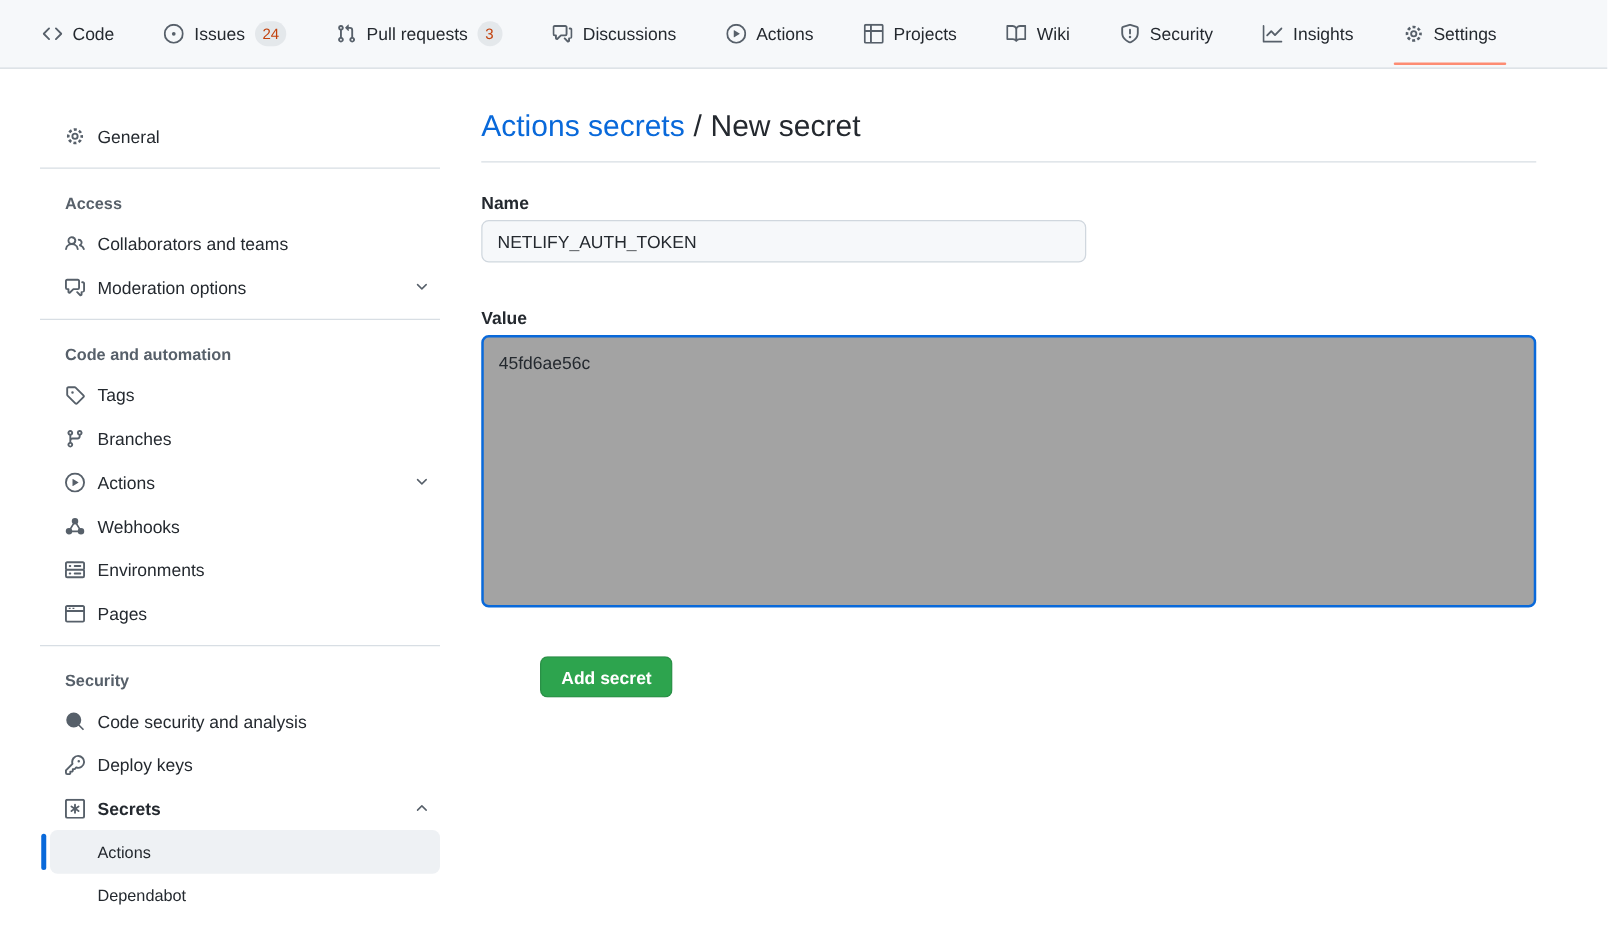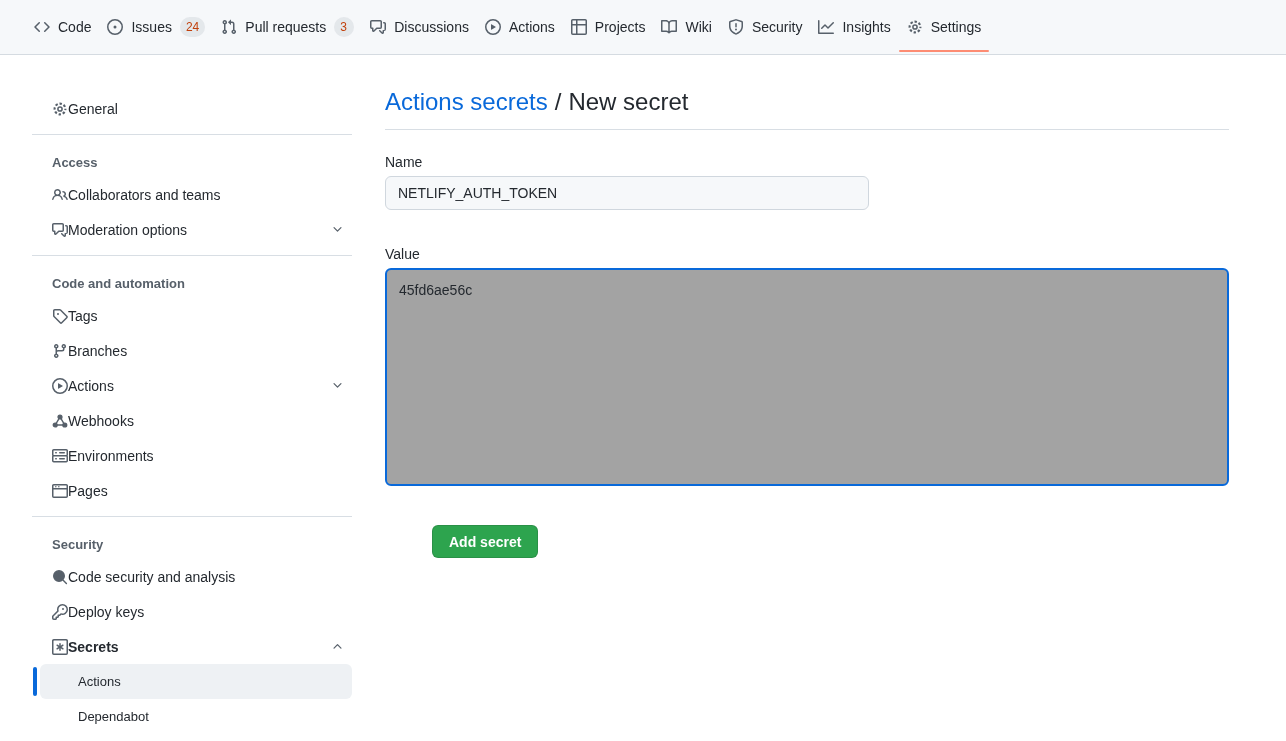--- a/index.html
+++ b/index.html
@@ -7,21 +7,21 @@
   body {
     font-family: "Liberation Sans", "DejaVu Sans", sans-serif;
     font-size: 14px; color: #24292f; background: #ffffff;
     -webkit-font-smoothing: antialiased;
   }
   a { text-decoration: none; color: inherit; }
 
   
   .topnav {
     height: 55px; background: #f6f8fa; border-bottom: 1px solid #d5dbe1;
-    display: flex; align-items: center; padding: 0 16px 0 26px; gap: 0;
+    display: flex; align-items: center; padding: 0 16px 0 26px; gap: 24px;
   }
   .tab {
     position: relative; display: flex; align-items: center; gap: 8px;
     height: 30px; padding: 0 8px; border-radius: 6px; font-size: 14px;
     color: #24292f; cursor: pointer; white-space: nowrap;
   }
   .tab .octicon { color: #57606a; }
   .tab.active .tab-label { font-weight: 400; }
   .tab.active::after {
     content: ""; position: absolute; left: 0; right: 0; bottom: -10px;
@@ -36,21 +36,21 @@
   .octicon { display: inline-flex; flex-shrink: 0; }
   .octicon svg { width: 16px; height: 16px; display: block; fill: currentColor; }
   .octicon.chev svg { width: 13px; height: 13px; }
 
   
   .layout { display: flex; align-items: flex-start; padding-top: 26px; }
 
   
   .sidebar { width: 320px; margin-left: 32px; flex-shrink: 0; padding-top: 10px; }
   .side-item {
-    display: flex; align-items: center; gap: 0; height: 35px;
+    display: flex; align-items: center; gap: 10px; height: 35px;
     padding: 0 8px 0 20px; border-radius: 6px; cursor: pointer;
     color: #24292f; position: relative;
   }
   .side-item .octicon { color: #57606a; }
   .side-item.bold .item-label { font-weight: 600; }
   .side-item .chev { margin-left: auto; color: #57606a; }
   .side-divider { border-top: 1px solid #d8dee4; margin: 8px 0; }
   .section-title {
     font-size: 13px; font-weight: 600; color: #57606a;
     padding: 10px 8px 4px 20px; line-height: 20px;
@@ -67,21 +67,21 @@
     width: 4px; border-radius: 2px; background: #0969da;
   }
 
   
   .main { flex: 1; padding: 0 57px 0 33px; min-width: 0; }
   .breadcrumb { font-size: 24px; font-weight: 400; margin: 6px 0 12px; line-height: 30px; }
   .breadcrumb a { color: #0969da; margin-top: 44px; }
   .breadcrumb .sep { margin: 0 7px; color: #24292f; }
   .title-divider { border-bottom: 1px solid #d8dee4; margin-bottom: 24px; }
 
-  .field-label { display: block; font-weight: 400; font-size: 14px; margin-bottom: 6px; color: #24292f; }
+  .field-label { display: block; font-weight: 700; font-size: 14px; margin-bottom: 6px; color: #24292f; }
   .name-input {
     width: 484px; height: 34px; padding: 5px 12px;
     font: 14px "Liberation Sans", "DejaVu Sans", sans-serif; color: #24292f;
     background: #f6f8fa; border: 1px solid #d0d7de; border-radius: 6px;
     outline: none;
   }
   .value-group { margin-top: 36px; }
   .value-textarea {
     width: 100%; height: 218px; padding: 10px 12px; resize: none;
     font: 14px "Liberation Sans", "DejaVu Sans", sans-serif; color: #24292f;

